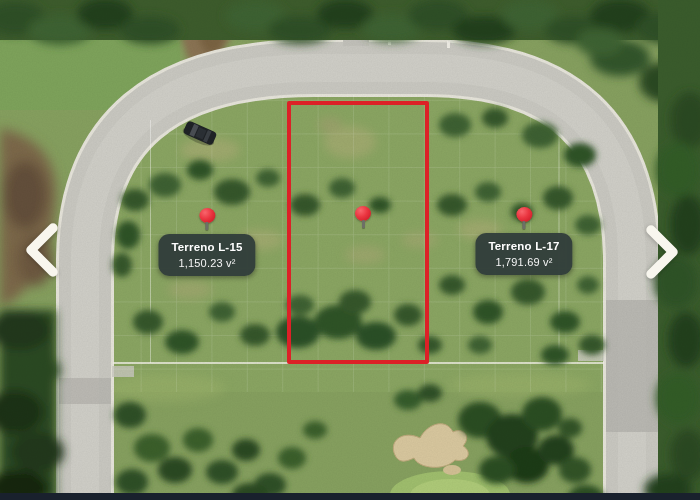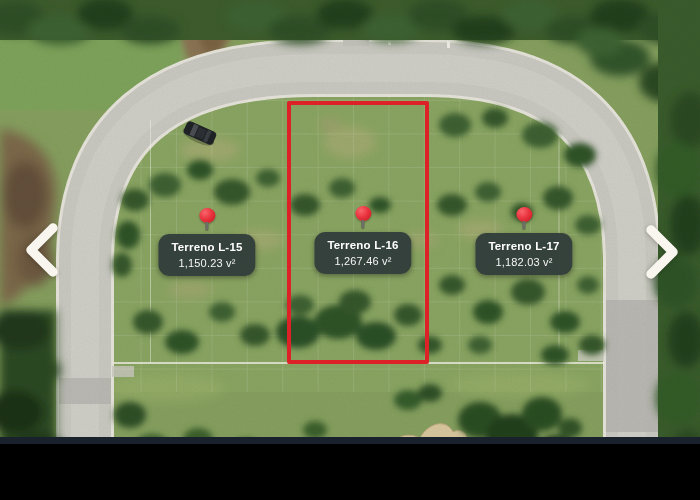--- a/index.html
+++ b/index.html
@@ -1,17 +1,17 @@
 <!DOCTYPE html>
 <html><head>
 <meta charset="utf-8">
 <style>
   html,body{margin:0;padding:0;background:#000;}
   .stage{
-    position:relative;width:700px;height:444px;overflow:hidden;
+    position:relative;width:700px;height:500px;overflow:hidden;
     font-family:"Liberation Sans",sans-serif;background:#86a05f;
   }
   .scene{position:absolute;left:0;top:0;width:700px;height:500px;display:block;}
   .lot-outline{
     position:absolute;left:287px;top:101px;width:142px;height:263px;
     box-sizing:border-box;border:4px solid #dc2127;border-radius:2px;
   }
   .marker{position:absolute;display:flex;flex-direction:column;align-items:center;}
   .pin{display:flex;flex-direction:column;align-items:center;}
   .pin-head{
@@ -251,34 +251,30 @@
       <span class="lot-name">Terreno L-15</span>
       <span class="lot-area">1,150.23 v²</span>
     </div>
   </div>
 
   <div class="marker" style="left:363px;top:206px;transform:translateX(-50%);">
     <div class="pin">
       <div class="pin-head"></div>
       <div class="pin-stem"></div>
     </div>
-    <div class="pill">
-      <span class="lot-name">Terreno L-16</span>
-      <span class="lot-area">1,267.46 v²</span>
-    </div>
   </div>
 
   <div class="marker" style="left:524px;top:207px;transform:translateX(-50%);">
     <div class="pin">
       <div class="pin-head"></div>
       <div class="pin-stem"></div>
     </div>
     <div class="pill">
       <span class="lot-name">Terreno L-17</span>
-      <span class="lot-area">1,182.03 v²</span>
+      <span class="lot-area">1,791.69 v²</span>
     </div>
   </div>
 
   <button class="nav nav-prev">
     <svg width="44" height="60" viewBox="0 0 44 60">
       <polyline points="33,8 11,30 33,52" fill="none" stroke="#f8f6ee" stroke-width="9.5" stroke-linecap="round" stroke-linejoin="round"></polyline>
     </svg>
   </button>
   <button class="nav nav-next">
     <svg width="44" height="60" viewBox="0 0 44 60">

